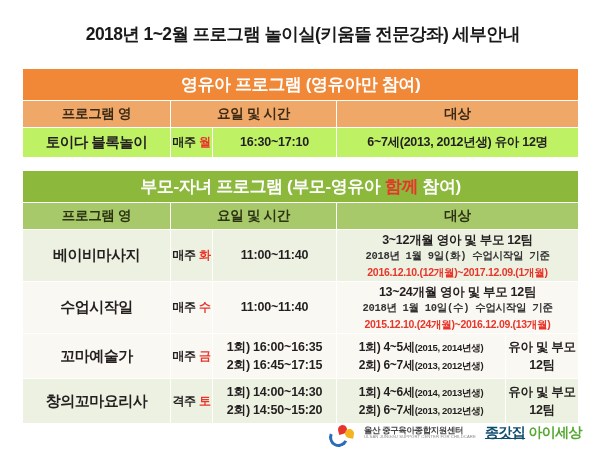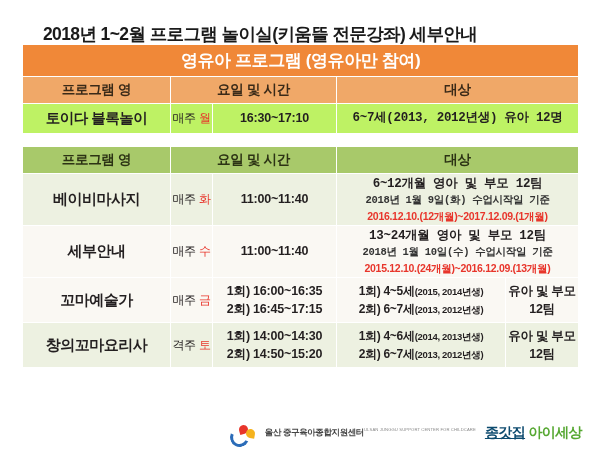--- a/index.html
+++ b/index.html
@@ -22,32 +22,32 @@
     position: relative;
     box-sizing: border-box;
   }
 
   
   .doc-title {
     position: absolute;
     top: 22px;
     left: 0;
     width: 520px;
-    text-align: center;
+    text-align: right;
     font-size: 17.5px;
     font-weight: bold;
     letter-spacing: -0.6px;
     color: #1a1a1a;
     white-space: nowrap;
   }
 
   
   .sheet {
     position: absolute;
-    top: 44px;
+    top: 68px;
     left: 22px;
     width: 556px;
   }
 
   table.block {
     border-collapse: collapse;
     table-layout: fixed;
     width: 556px;
   }
   table.block td {
@@ -107,40 +107,39 @@
   }
   .row-a { background: #EDF1E1; }
   .row-b { background: #FAF8F3; }
 
   .prog {
     font-weight: bold;
     font-size: 15px;
     letter-spacing: -0.5px;
   }
   .day {
-    font-weight: normal;
+    font-weight: bold;
     font-size: 12px;
     letter-spacing: -0.3px;
   }
   .time {
     font-weight: bold;
     font-size: 12.5px;
     letter-spacing: -0.2px;
   }
   .time .line { display: block; line-height: 1.45; }
   .target {
     font-size: 12px;
     letter-spacing: -0.3px;
   }
   .target .t-main {
     display: block;
     font-weight: bold;
     font-size: 12.5px;
     line-height: 1.45;
-    font-family: Liberation Mono, monospace;
   }
   .target .t-sub {
     display: block;
     font-size: 10.5px;
     font-weight: bold;
     color: #333;
     line-height: 1.5;
     font-family: Liberation Mono, monospace;
   }
   .target .t-red {
@@ -212,21 +211,21 @@
   .mark .swirl-yellow {
     position: absolute;
     left: 16px; top: 5px;
     width: 9px; height: 9px;
     background: #F5B31E;
     border-radius: 50% 50% 0 50%;
     transform: rotate(10deg);
   }
   .center-name {
     display: flex;
-    flex-direction: row;
+    flex-direction: column;
     justify-content: center;
     line-height: 1.15;
   }
   .center-name .kr {
     font-size: 8.5px;
     font-weight: bold;
     color: #444;
     letter-spacing: -0.4px;
     white-space: nowrap;
   }
@@ -291,43 +290,48 @@
     <table class="block">
       <colgroup>
         <col style="width:148px">
         <col style="width:42px">
         <col style="width:124px">
         <col style="width:169px">
         <col style="width:73px">
       </colgroup>
       <tbody>
         <tr>
+          <td class="band-green" colspan="5">
+            <span>부모-자녀 프로그램 (부모-영유아 </span><span class="red">함께</span><span> 참여)</span>
+          </td>
+        </tr>
+        <tr>
           <td class="head-green">프로그램 영</td>
           <td class="head-green" colspan="2">요일 및 시간</td>
           <td class="head-green" colspan="2">대상</td>
         </tr>
 
         <tr class="row-a" style="height:52px">
           <td class="prog">베이비마사지</td>
           <td class="day">
             <span>매주</span>
             <span class="red">화</span>
           </td>
           <td class="time">
             <span class="line">11:00~11:40</span>
           </td>
           <td class="target" colspan="2">
-            <span class="t-main">6~12개월 영아 및 부모 12팀</span>
+            <span class="t-main">3~12개월 영아 및 부모 12팀</span>
             <span class="t-sub">2018년 1월 9일(화) 수업시작일 기준</span>
             <span class="t-red">2016.12.10.(12개월)~2017.12.09.(1개월)</span>
           </td>
         </tr>
 
         <tr class="row-b" style="height:52px">
-          <td class="prog">세부안내</td>
+          <td class="prog">수업시작일</td>
           <td class="day">
             <span>매주</span>
             <span class="red">수</span>
           </td>
           <td class="time">
             <span class="line">11:00~11:40</span>
           </td>
           <td class="target" colspan="2">
             <span class="t-main">13~24개월 영아 및 부모 12팀</span>
             <span class="t-sub">2018년 1월 10일(수) 수업시작일 기준</span>

